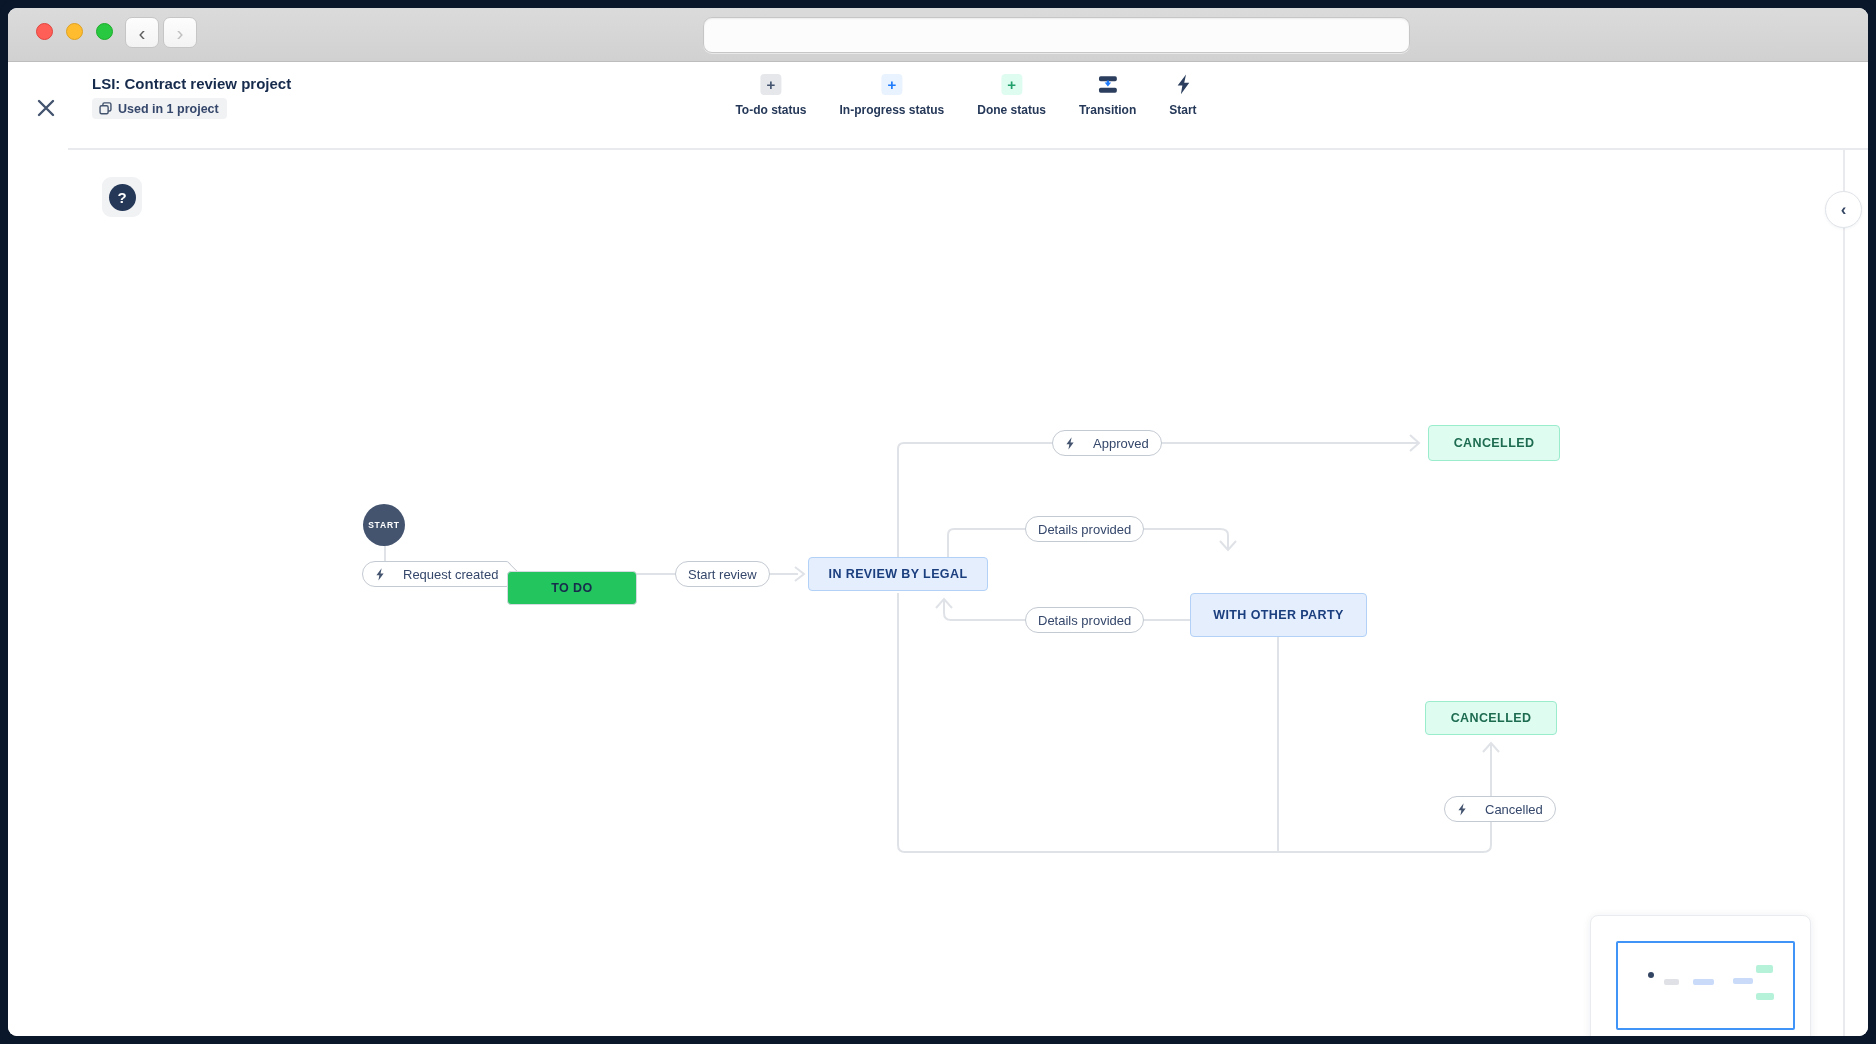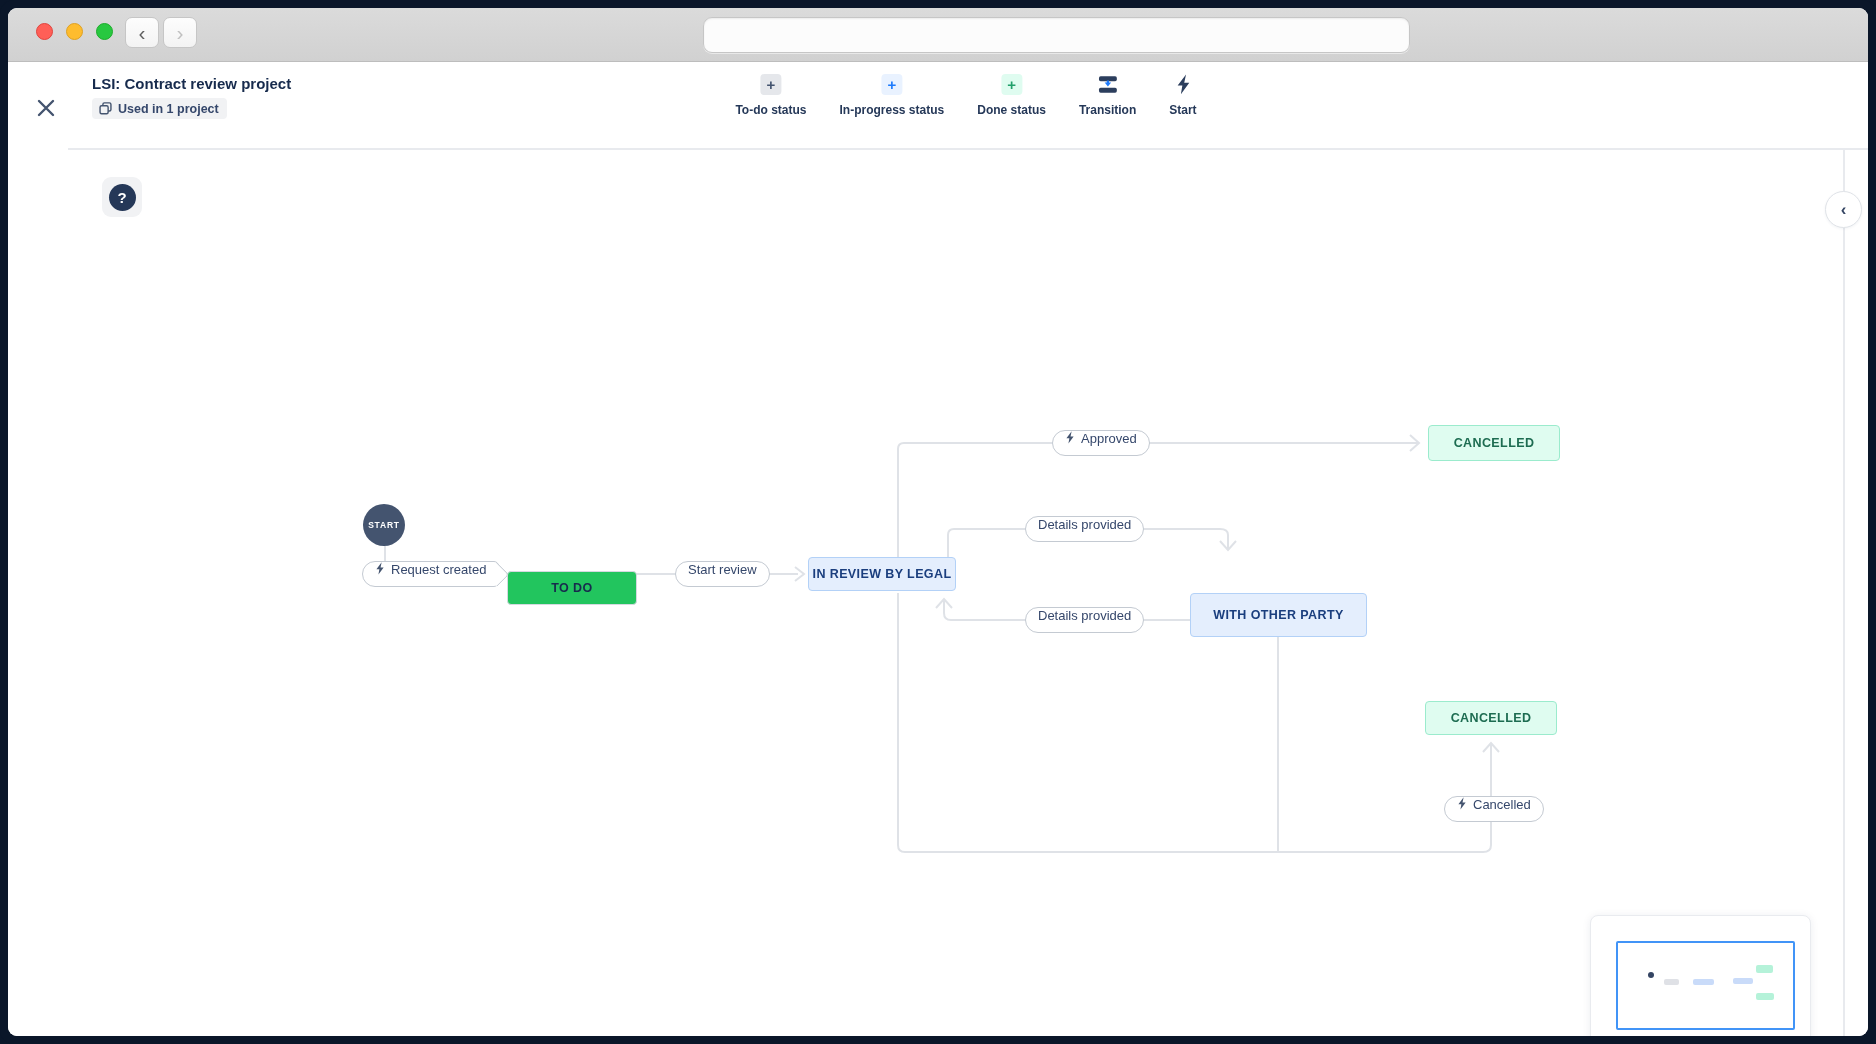--- a/index.html
+++ b/index.html
@@ -51,21 +51,21 @@
   .helpcircle { width:27px; height:27px; border-radius:50%; background:#253858; color:#fff; font-size:15px; font-weight:700;
                 display:flex; align-items:center; justify-content:center; }
   .startnode { position:absolute; left:355px; top:354px; width:42px; height:42px; border-radius:50%; background:#44546F;
                color:#fff; font-size:8.5px; font-weight:700; letter-spacing:.8px; display:flex; align-items:center; justify-content:center; }
   .status { position:absolute; border-radius:4px; display:flex; align-items:center; justify-content:center;
             font-size:12.5px; font-weight:700; letter-spacing:.4px; cursor:pointer; }
   .status.todo { background:#22c55e; border:1.5px solid #D5D9E0; color:#172B4D;margin-top:14px; }
   .status.inprogress { background:#E4EEFD; border:1.5px solid #B3D1F7; color:#1A3E7E; }
   .status.done { background:#DFFCF0; border:1.5px solid #9BEBCD; color:#1D6C51; }
   .pill { position:absolute; height:26px; background:#fff; border:1.5px solid #C4CAD2; border-radius:14px; padding:0 12px;
-          display:flex; gap:6px; font-size:13px; font-weight:500; color:#35476B; white-space:nowrap; cursor:pointer; }
+          display:flex; align-items:center; gap:18px; font-size:13px; font-weight:500; color:#35476B; white-space:nowrap; cursor:pointer; }
   .pill.tag { border-radius:13px 5px 5px 13px; }
   .pill.tag::after { content:""; position:absolute; right:-7px; top:4.2px; width:15.5px; height:15.5px; background:#fff;
                      border-top:1.5px solid #C4CAD2; border-right:1.5px solid #C4CAD2; transform:rotate(45deg); border-radius:0 4px 0 0; }
   .minimap { position:absolute; left:1582px; top:765px; width:221px; height:150px; background:#fff; border:1.5px solid #E9EBEF;
              border-radius:8px; box-shadow:0 1px 8px rgba(23,43,77,.08); }
   .mm-viewport { position:absolute; left:25px; top:25px; width:179px; height:89px; border:2px solid #4194F7; border-radius:2px; cursor:grab; }
   .mm-node { position:absolute; border-radius:2px; }
   .mm-dot { left:57px; top:56px; width:6px; height:6px; border-radius:50%; background:#344563; }
   .mm-gray { left:73px; top:63px; width:15px; height:6px; background:#DFE1E6; }
   .mm-blue1 { left:102px; top:63px; width:21px; height:6px; background:#C9DBF9; }
@@ -197,21 +197,21 @@
         <span>Details provided</span>
       </div>
       <div class="pill" style="left:1436px; top:646px;">
         <svg width="10" height="13" viewBox="0 0 14 20">
           <path d="M9.5 0.5 L1.5 11 H6 L4.6 19.2 L12.6 8.4 H7.8 Z" fill="#44546F"></path>
         </svg>
         <span>Cancelled</span>
       </div>
 
       <div class="status todo" style="left:499px; top:407px; width:130px; height:34px;">TO DO</div>
-      <div class="status inprogress" style="left:800px; top:407px; width:148px; height:34px;">IN REVIEW BY LEGAL</div>
+      <div class="status inprogress" style="left:800px; top:407px; width:180px; height:34px;">IN REVIEW BY LEGAL</div>
       <div class="status inprogress" style="left:1182px; top:407px; width:177px; height:44px;margin-top:36px;">WITH OTHER PARTY</div>
       <div class="status done" style="left:1420px; top:275px; width:132px; height:36px;">CANCELLED</div>
       <div class="status done" style="left:1417px; top:551px; width:132px; height:34px;">CANCELLED</div>
 
       <div class="minimap">
         <div class="mm-viewport"></div>
         <div class="mm-node mm-dot"></div>
         <div class="mm-node mm-gray"></div>
         <div class="mm-node mm-blue1"></div>
         <div class="mm-node mm-blue2"></div>

